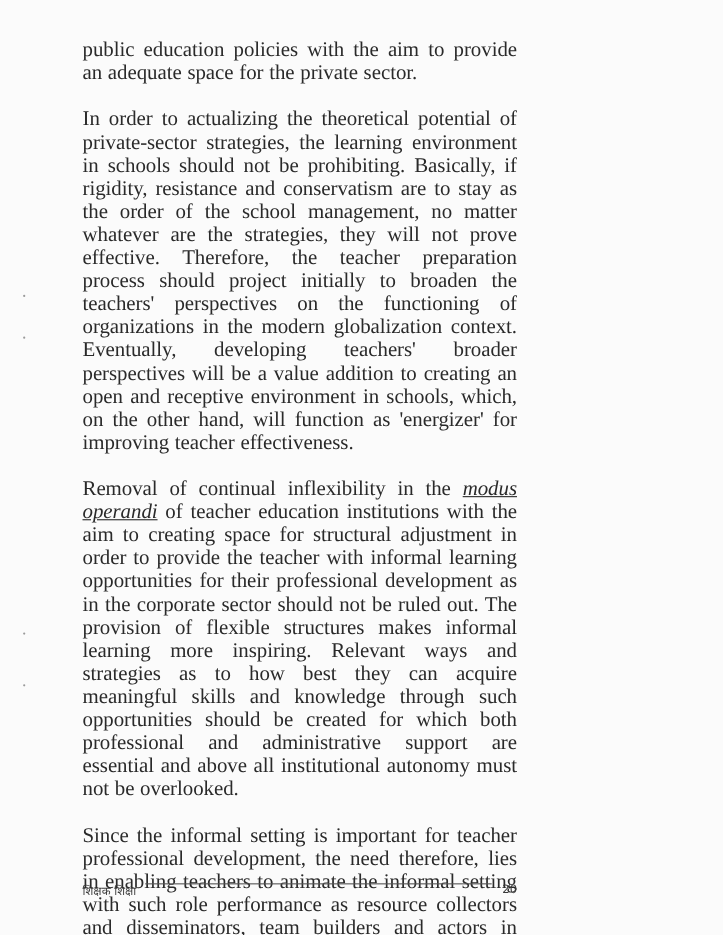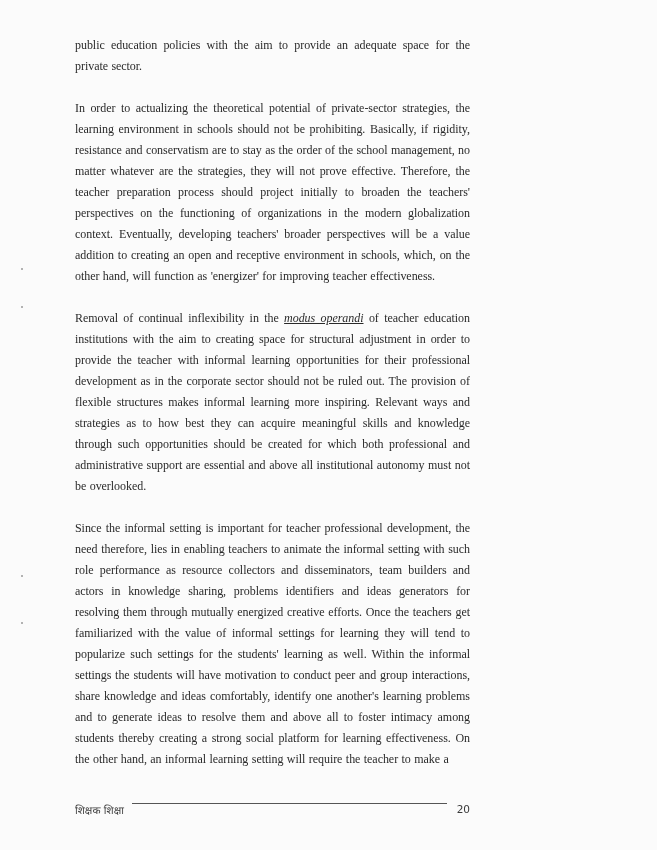--- a/index.html
+++ b/index.html
@@ -24,21 +24,21 @@
       background: #fbfbfb;
     }
     .content {
       position: absolute;
       left: 75px;
       top: 35px;
       width: 395px;
     }
     .para {
       margin: 0 0 21px 0;
-      font-size: 12px;
+      font-size: 19px;
       line-height: 21px;
       text-align: justify;
       letter-spacing: -0.05px;
       word-spacing: 0.5px;
     }
     .para.first { margin-top: 0; }
     .para em { font-style: italic; text-decoration: underline; }
     .margin-mark {
       position: absolute;
       left: 21px;

